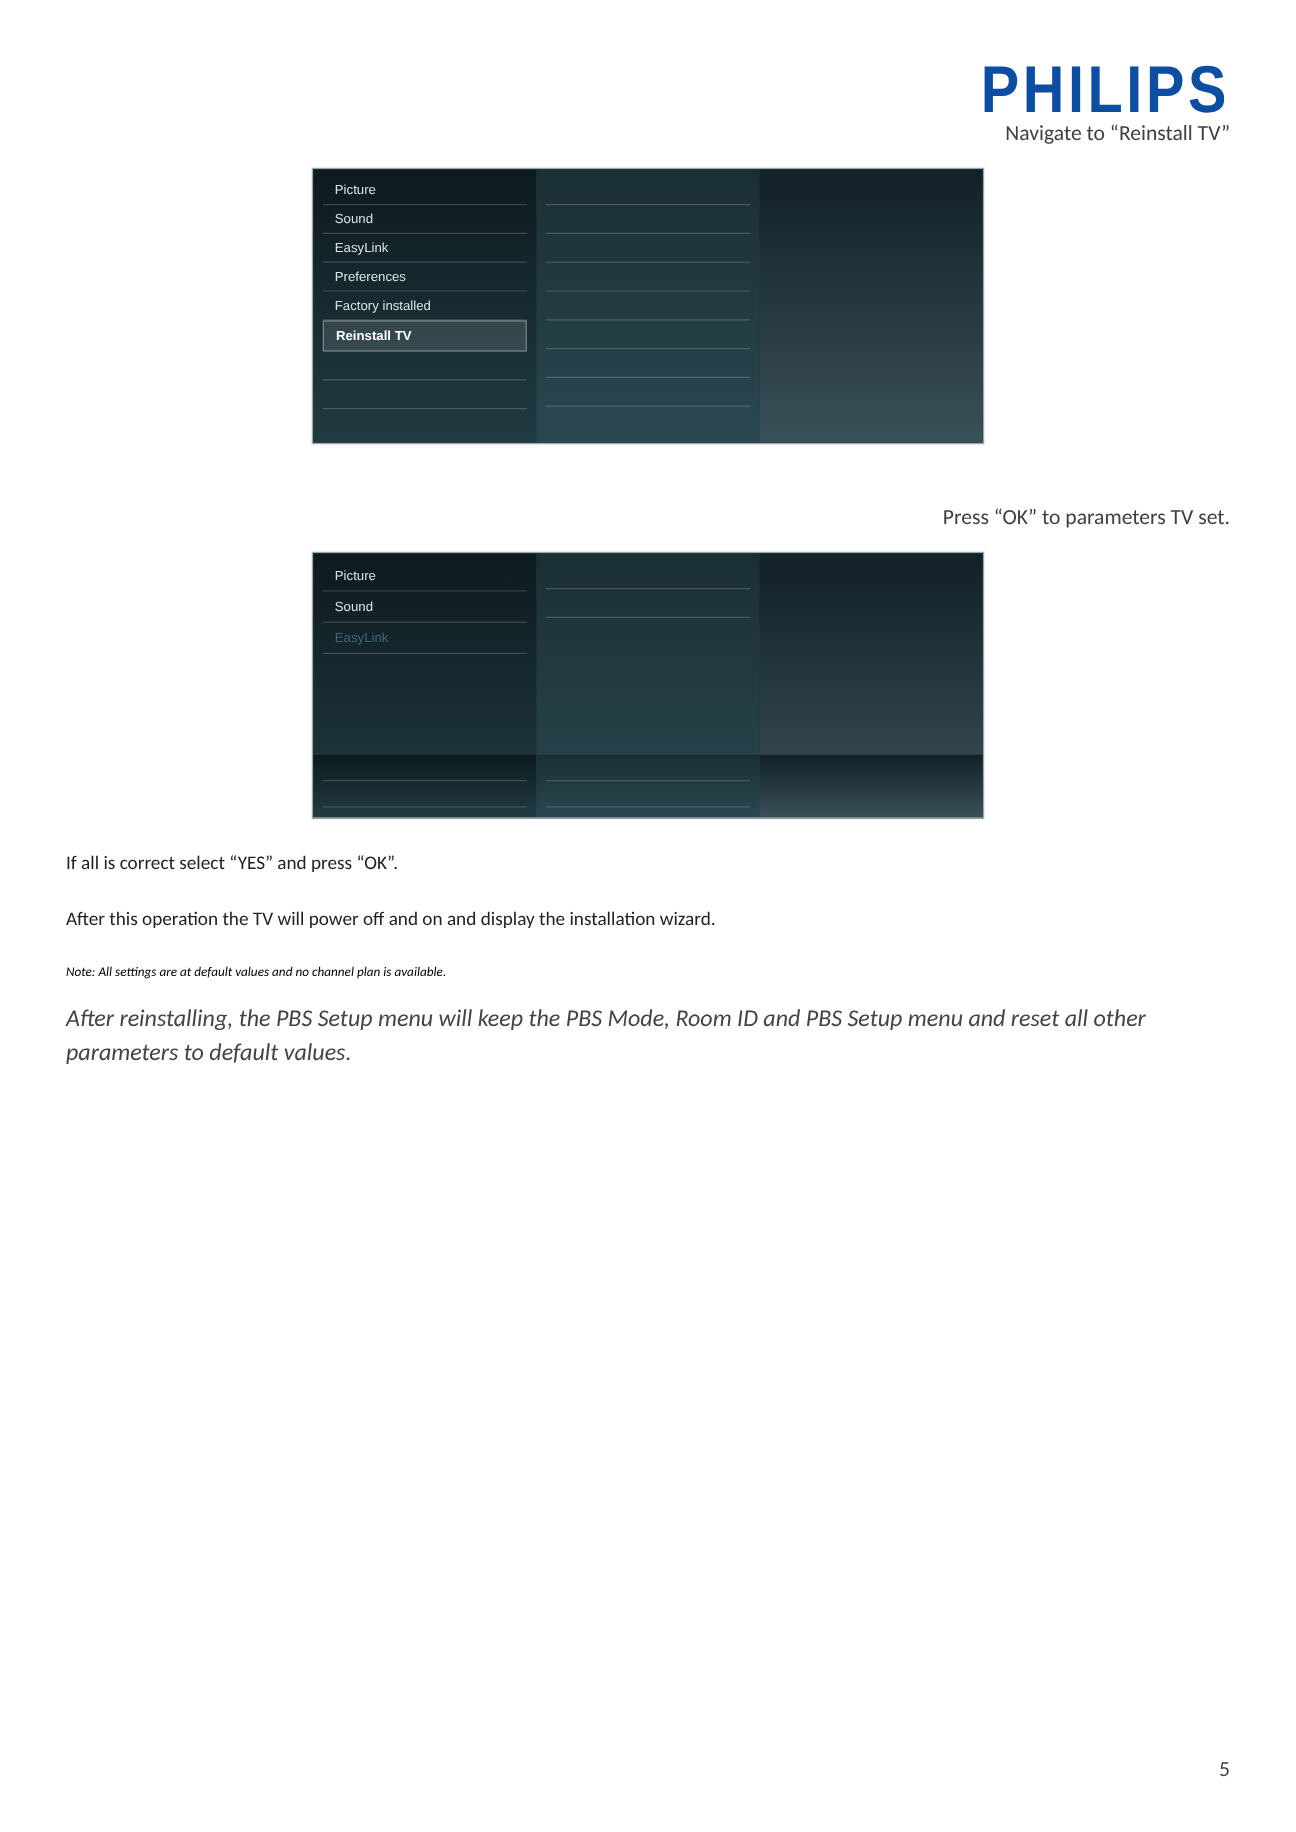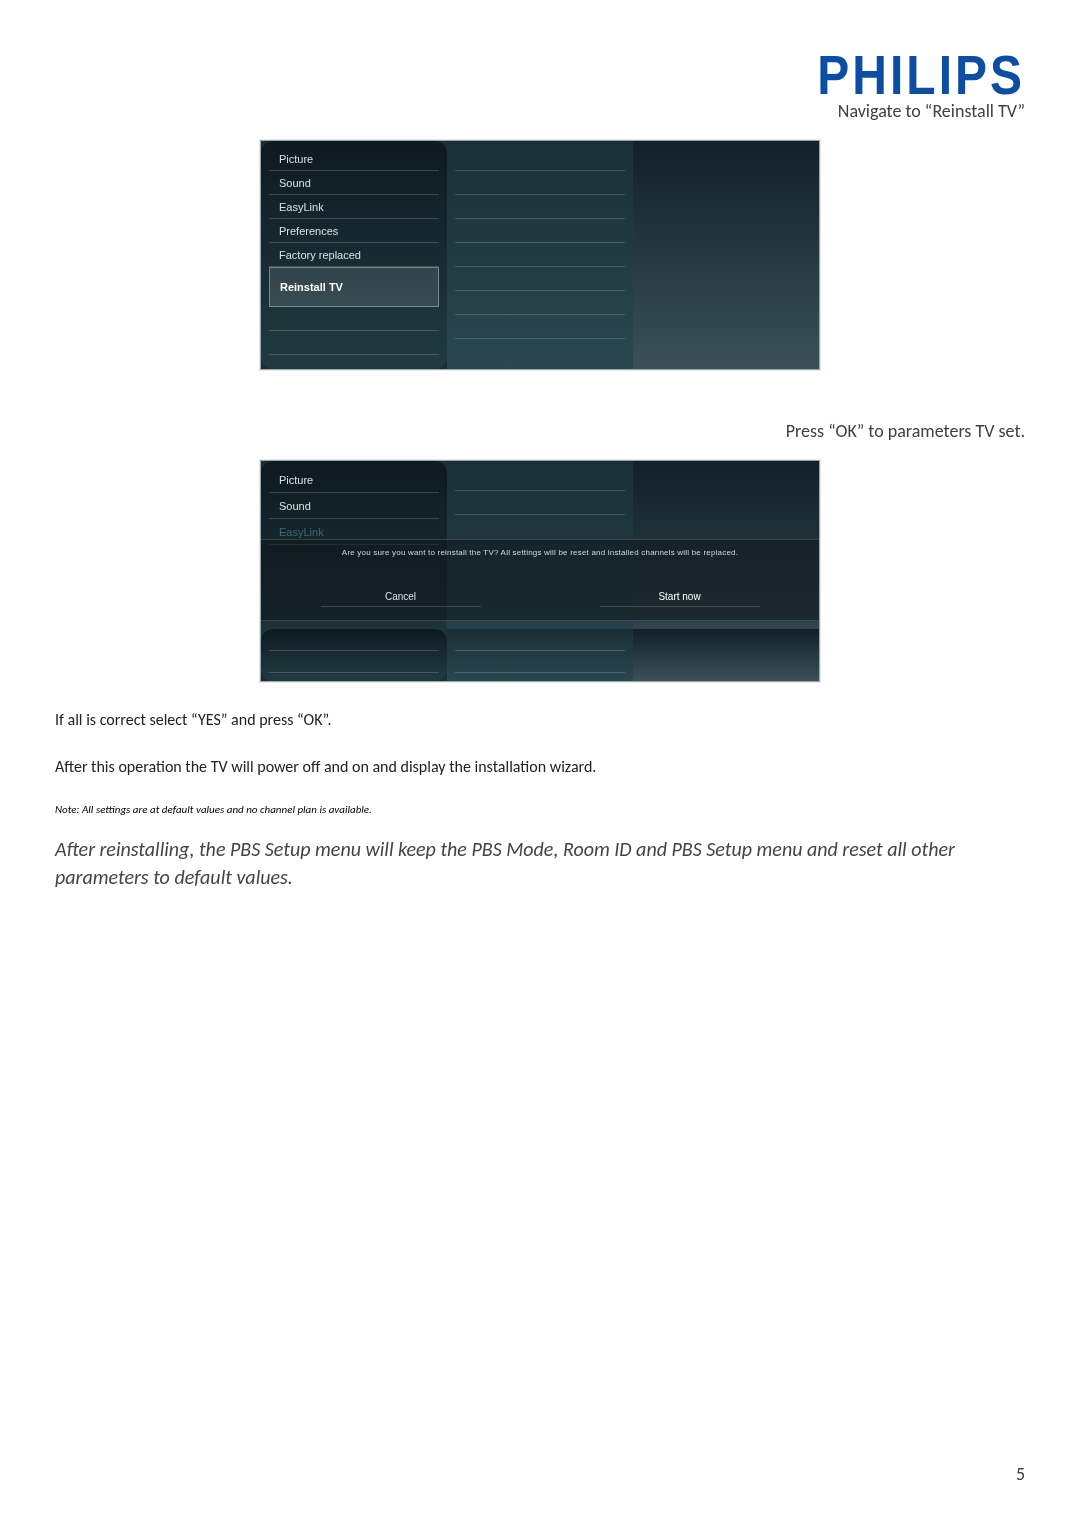--- a/index.html
+++ b/index.html
@@ -10,26 +10,26 @@
   .logo-wrap { position: absolute; top: 48px; right: 55px; }
   .philips-logo { font-family: Arial, Helvetica, sans-serif; font-weight: 900; letter-spacing: 3px; font-size: 48px; color: #0b4ea2; transform: scaleY(1.15); }
 
   .instr { font-size: 18px; color: #404040; margin-top: 50px; margin-bottom: 18px; text-align: right; }
   .instr-large { font-size: 16px; color: #222; margin-top: 28px; margin-bottom: 16px; }
 
   
   .tv-shot { width: 560px; margin: 0 auto 24px auto; background: #1a2e34; border: 1px solid #9aa7ac; position: relative; overflow: hidden; box-shadow: 0 0 0 1px #eaeaea; }
   .tv-shot-inner { display: flex; height: 100%; }
   .tv-col { flex: 1; display: flex; flex-direction: column; padding: 6px 8px 8px 8px; }
-  .tv-col-left { background: linear-gradient(180deg, #0d1a1f 0%, #213b42 100%); border-radius: 12px; }
+  .tv-col-left { background: linear-gradient(180deg, #0d1a1f 0%, #213b42 100%); }
   .tv-col-mid { background: linear-gradient(180deg, #1a2f34 0%, #2a4750 100%); }
   .tv-col-right { background: linear-gradient(180deg, #122027 0%, #3a5058 100%); }
 
   .tv-row { height: 24px; display:flex; align-items:center; padding: 0 10px; font-size: 11px; color: #d7e2e6; border-bottom: 1px solid rgba(255,255,255,0.18); font-family: Arial, sans-serif; }
-  .tv-row.selected { background: rgba(255,255,255,0.12); color: #fff; font-weight: bold; border: 1px solid rgba(255,255,255,0.35); height: 40px; }
+  .tv-row.selected { background: rgba(255,255,255,0.12); color: #fff; font-weight: bold; border: 1px solid rgba(255,255,255,0.35); height: 26px; }
   .tv-row.blank { color: transparent; }
   .shot1 { height: 230px; }
 
   
   .shot2 { height: 222px; }
   .shot2 .tv-col-left .tv-row { height: 26px; }
   .shot2 .dialog-overlay { position:absolute; left:0; right:0; top:78px; bottom:60px; background: rgba(12,22,26,0.55); border-top:1px solid rgba(255,255,255,0.15); border-bottom:1px solid rgba(255,255,255,0.15); display:flex; flex-direction:column; align-items:center; justify-content:flex-start; padding-top:8px; }
   .dialog-msg { font-size: 8px; color:#cfd9dc; font-family: Arial, sans-serif; text-align:center; padding:0 14px; letter-spacing:0.2px; }
   .dialog-buttons { display:flex; width:100%; justify-content:space-around; margin-top:30px; }
   .dialog-btn { width:160px; height:20px; display:flex; align-items:center; justify-content:center; font-size:10px; color:#d7e2e6; font-family: Arial, sans-serif; border-bottom:1px solid rgba(255,255,255,0.18); }
@@ -53,21 +53,21 @@
 
 <div class="instr">Navigate to “Reinstall TV”</div>
 
 <div class="tv-shot shot1">
   <div class="tv-shot-inner">
     <div class="tv-col tv-col-left">
       <div class="tv-row">Picture</div>
       <div class="tv-row">Sound</div>
       <div class="tv-row">EasyLink</div>
       <div class="tv-row">Preferences</div>
-      <div class="tv-row">Factory replaced</div>
+      <div class="tv-row">Factory installed</div>
       <div class="tv-row selected">Reinstall TV</div>
       <div class="tv-row blank">.</div>
       <div class="tv-row blank">.</div>
     </div>
     <div class="tv-col tv-col-mid">
       <div class="tv-row blank">.</div>
       <div class="tv-row blank">.</div>
       <div class="tv-row blank">.</div>
       <div class="tv-row blank">.</div>
       <div class="tv-row blank">.</div>
@@ -88,27 +88,20 @@
       <div class="tv-row">Sound</div>
       <div class="tv-row easylink-faded">EasyLink</div>
     </div>
     <div class="tv-col tv-col-mid">
       <div class="tv-row blank">.</div>
       <div class="tv-row blank">.</div>
     </div>
     <div class="tv-col tv-col-right"></div>
   </div>
 
-  <div class="dialog-overlay">
-    <div class="dialog-msg">Are you sure you want to reinstall the TV? All settings will be reset and installed channels will be replaced.</div>
-    <div class="dialog-buttons">
-      <div class="dialog-btn">Cancel</div>
-      <div class="dialog-btn highlight">Start now</div>
-    </div>
-  </div>
 
   <div class="bottom-rows">
     <div class="tv-col tv-col-left">
       <div class="tv-row blank">.</div>
       <div class="tv-row blank">.</div>
     </div>
     <div class="tv-col tv-col-mid">
       <div class="tv-row blank">.</div>
       <div class="tv-row blank">.</div>
     </div>

